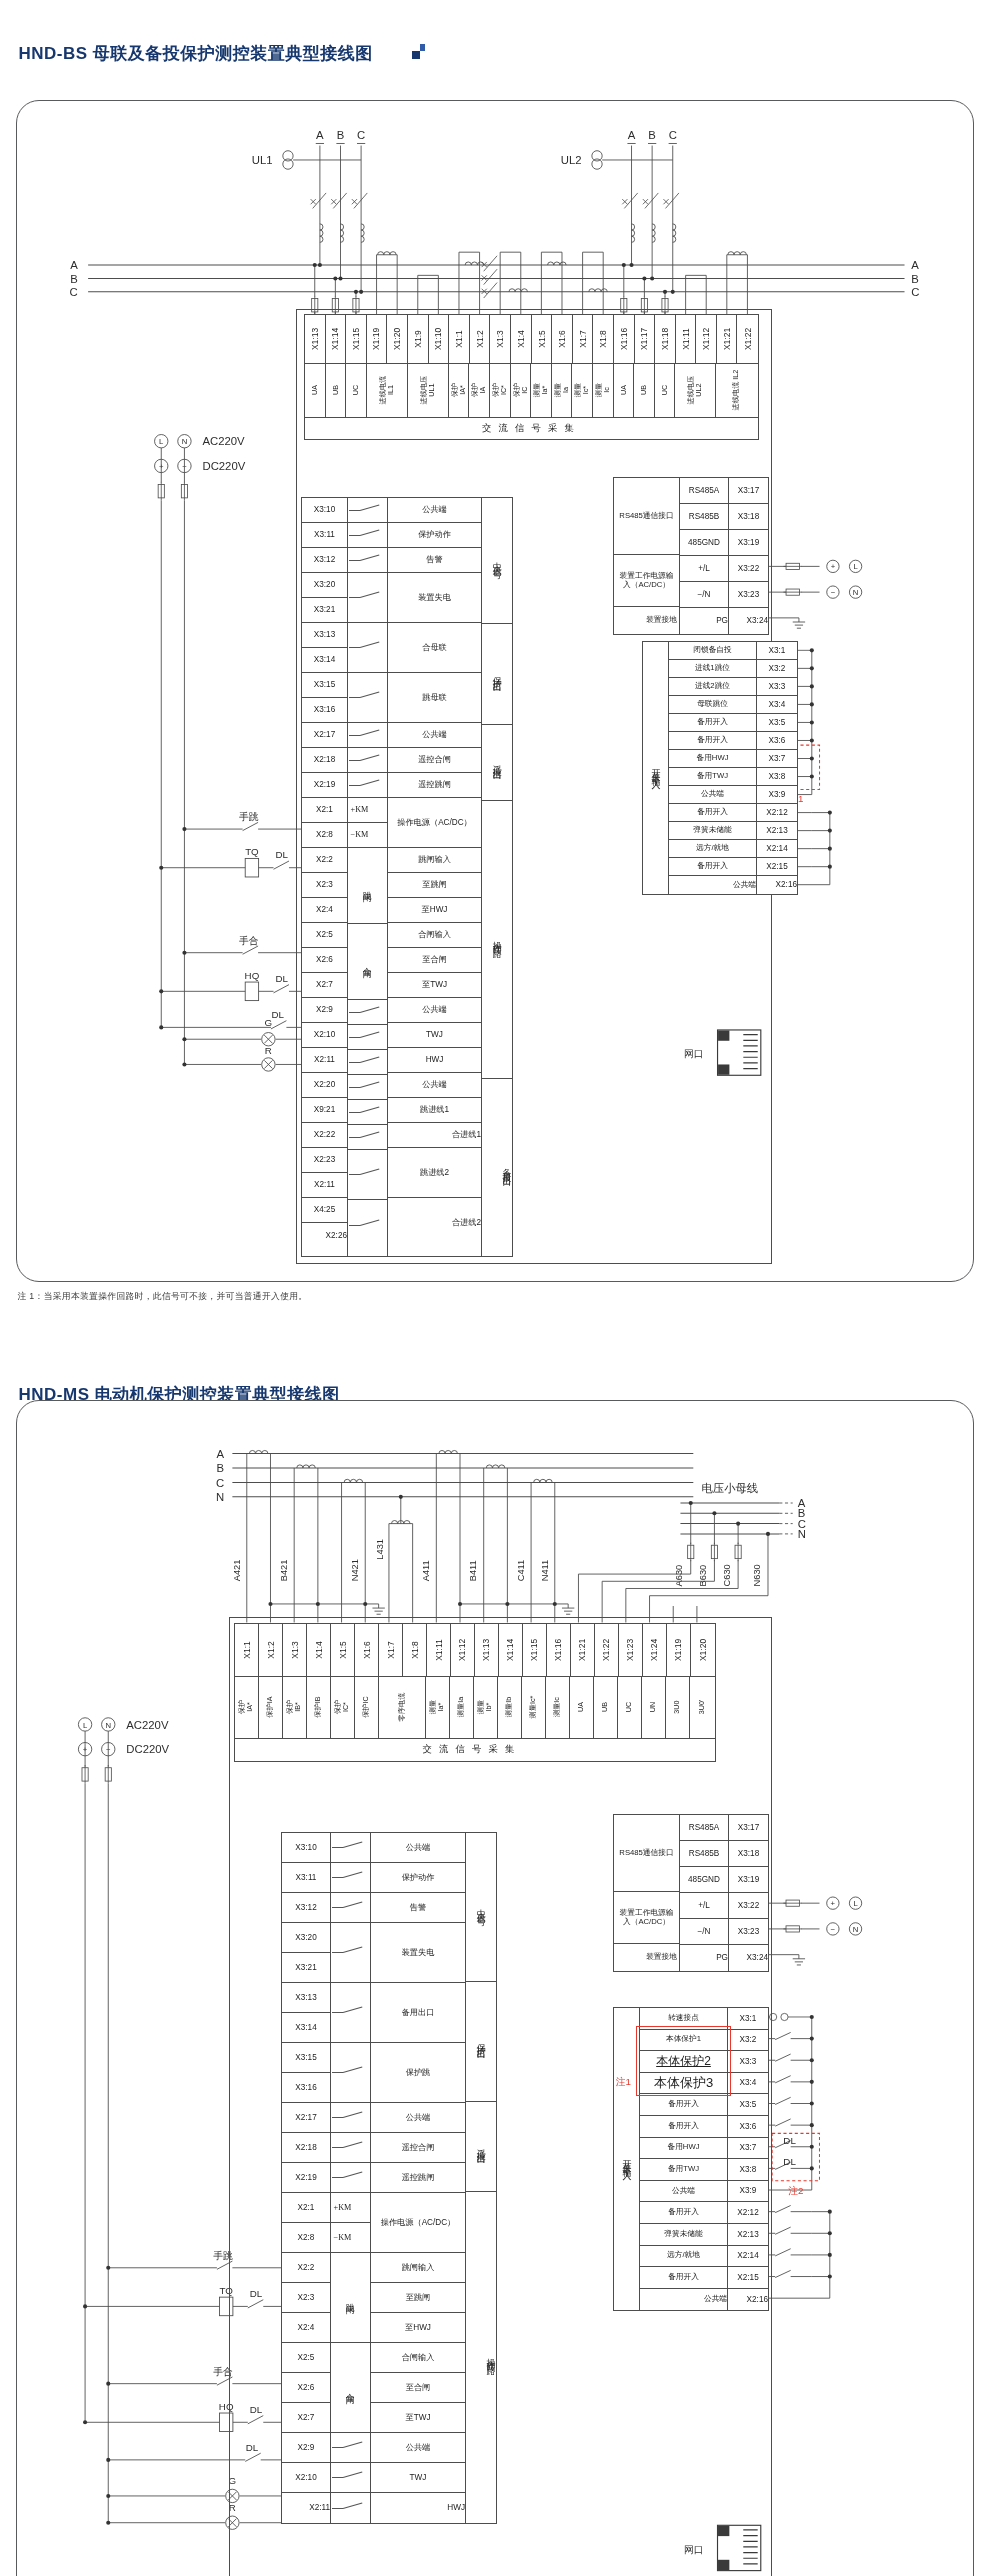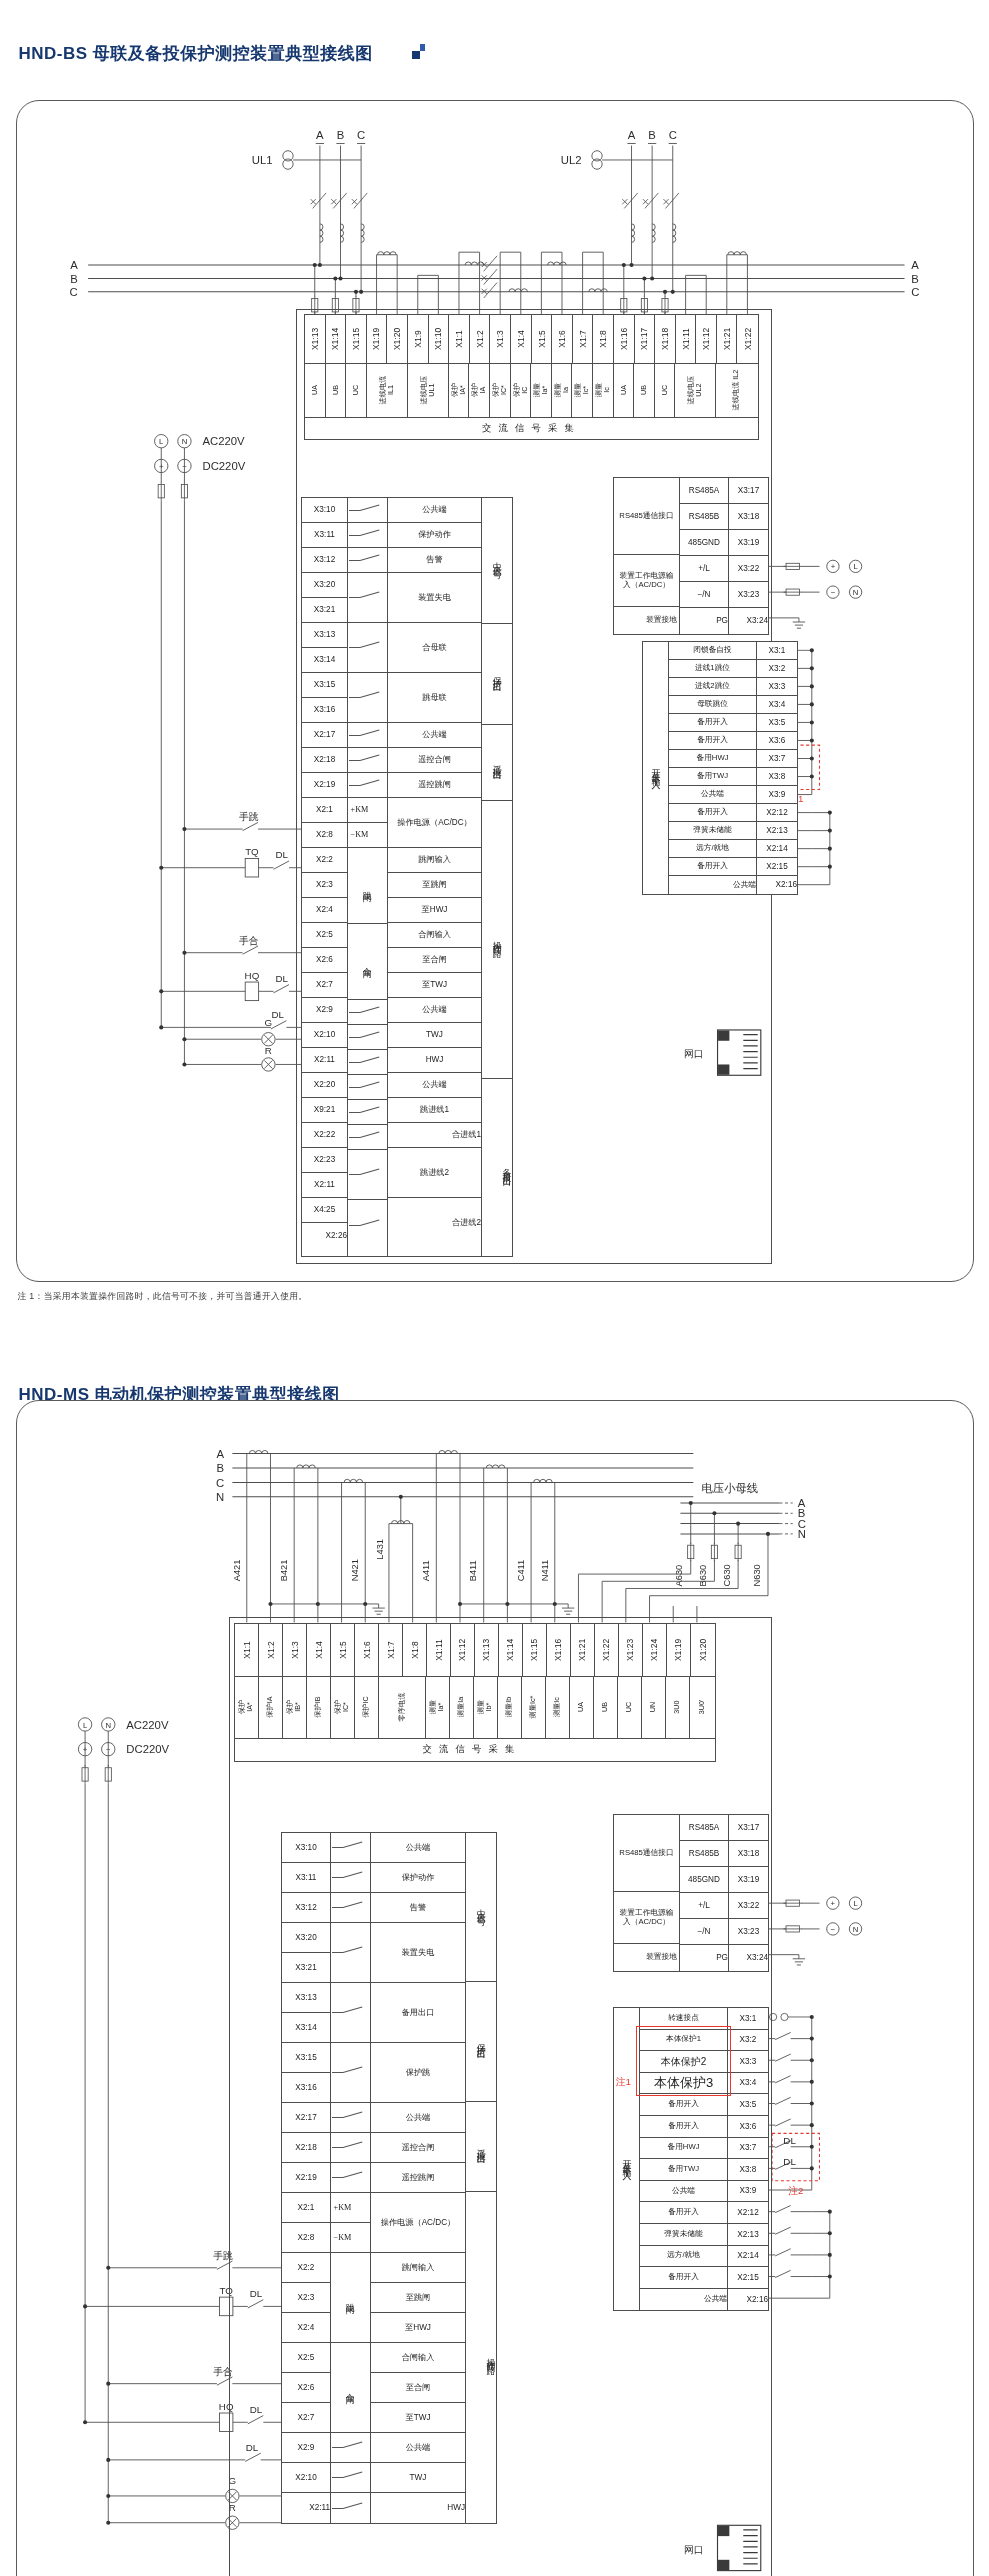--- a/index.html
+++ b/index.html
@@ -1145,21 +1145,21 @@
 <div class="tbl" style="left:613px;top:2007px;">
   <div class="mcol" style="width:26px;">
     <div class="gcell">
         <span class="vtx">开关量输入</span>
       </div>
   </div>
   <div class="mcol ioh42" style="width:88px;">
 
   <div class="mcell" style="font-size:7.7px;">转速接点</div>
       <div class="mcell" style="font-size:7.7px;">本体保护1</div>
-      <div class="mcell" style="font-size:10px;">本体保护2</div>
+      <div class="mcell" style="font-size:12px;text-decoration:underline;">本体保护2</div>
       <div class="mcell" style="font-size:13px;">本体保护3</div>
       <div class="mcell" style="font-size:7.7px;">备用开入</div>
       <div class="mcell" style="font-size:7.7px;">备用开入</div>
       <div class="mcell" style="font-size:7.7px;">备用HWJ</div>
       <div class="mcell" style="font-size:7.7px;">备用TWJ</div>
       <div class="mcell" style="font-size:7.7px;">公共端</div>
       <div class="mcell" style="font-size:7.7px;">备用开入</div>
       <div class="mcell" style="font-size:7.7px;">弹簧未储能</div>
       <div class="mcell" style="font-size:7.7px;">远方/就地</div>
       <div class="mcell" style="font-size:7.7px;">备用开入</div>

